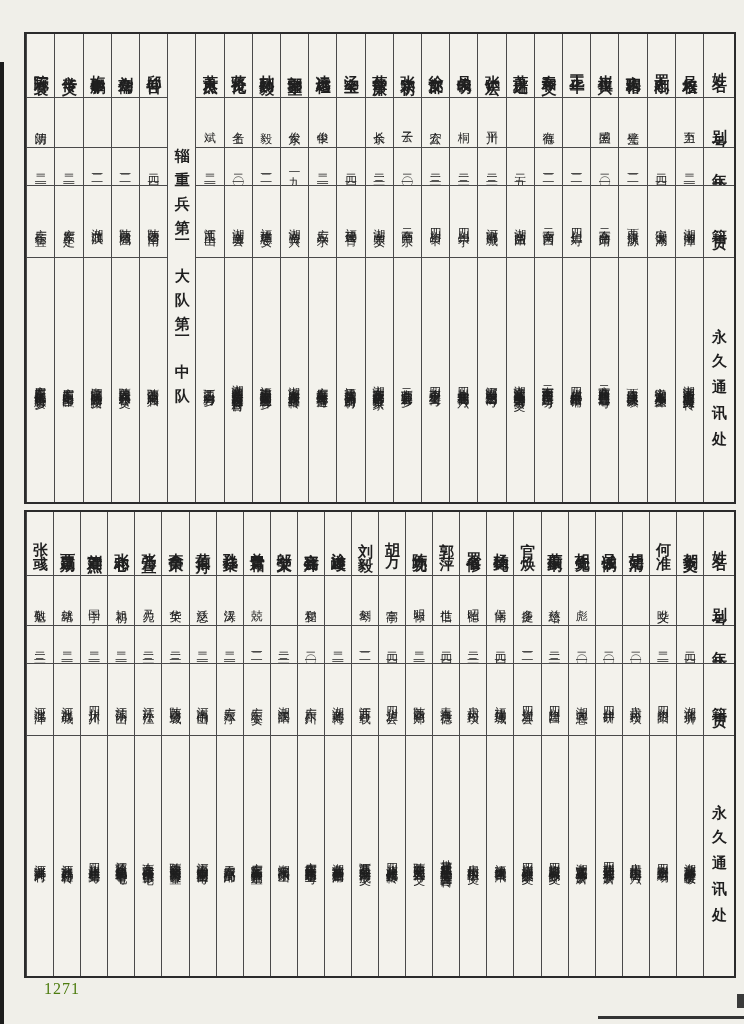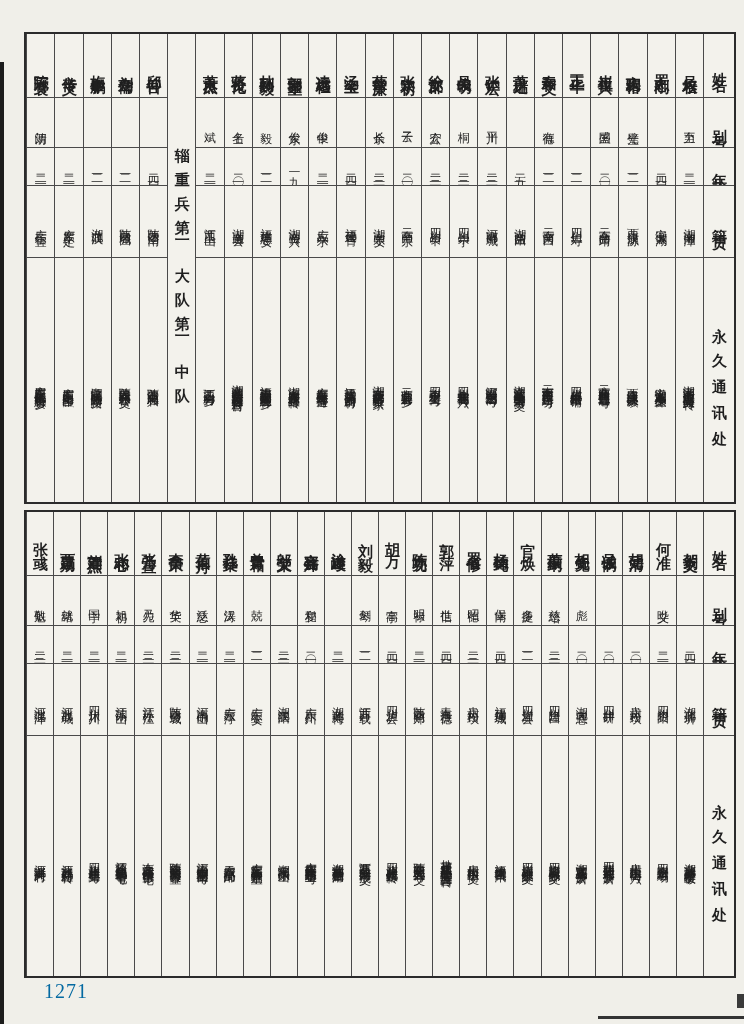--- a/index.html
+++ b/index.html
@@ -41,21 +41,21 @@
   .cell-address .vtext{letter-spacing:1px;line-height:26px;}
   .header-col .cell{font-weight:bold;}
   .header-col .cell-name,.header-col .cell-alias,.header-col .cell-age,.header-col .cell-native{font-size:15px;}
   .header-col .cell .vtext{letter-spacing:6px;}
   .header-col .cell-address{font-size:15px;justify-content:center;padding-top:0;}
   .header-col .cell-address .vtext{letter-spacing:26px;line-height:1.0;}
   .unit-cell{font-size:15px;font-weight:bold;}
   .unit-cell .vtext{letter-spacing:24px;}
   .page-number{
     position:absolute;left:44px;top:980px;
-    font-size:20px;letter-spacing:1px;color:#0369a1;
+    font-size:16px;letter-spacing:1px;color:#4d7c0f;
   }
   .scan-edge-left{position:absolute;left:0;top:62px;width:4px;height:962px;background:#1c1c1c;}
   .scan-mark-right{position:absolute;left:737px;top:994px;width:7px;height:14px;background:#3a3a3a;}
   .scan-mark-bottom{position:absolute;left:598px;top:1016px;width:146px;height:3px;background:#333333;}
 </style>
 </head>
 <body>
 
 <div class="scan-edge-left"></div>
 <div class="scan-mark-right"></div>

